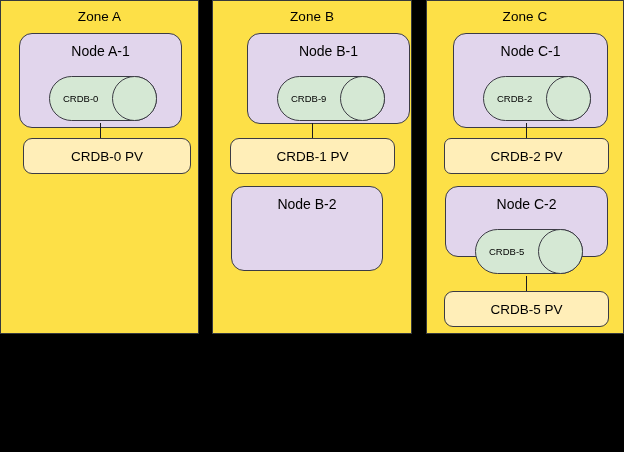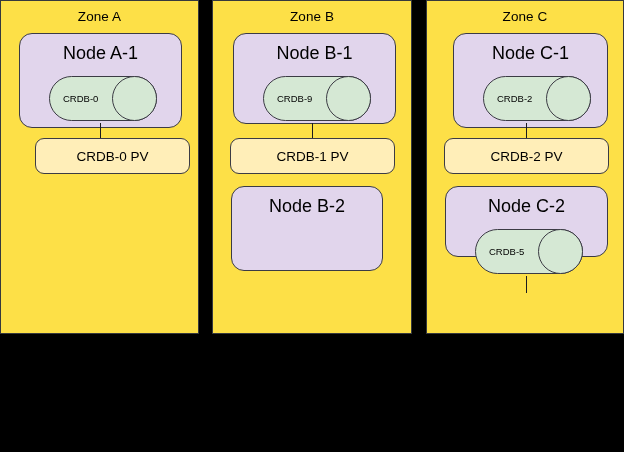--- a/index.html
+++ b/index.html
@@ -43,21 +43,21 @@
     border: 1px solid #3b3b44;
     border-radius: 13px;
     box-sizing: border-box;
   }
   .node-title {
     position: absolute;
     left: 0;
     top: 9px;
     width: 100%;
     text-align: center;
-    font-size: 18px;
+    font-size: 14px;
     color: #000000;
   }
   .cylinder {
     position: absolute;
   }
   .cyl-body {
     position: absolute;
     left: 0;
     top: 0;
     width: 100%;
@@ -119,29 +119,29 @@
 
       <div class="cylinder" style="left:29px; top:42px; width:108px; height:45px;text-align:center;">
         <div class="cyl-body"></div>
         <div class="cyl-cap" style="right:0px; top:0px; width:45px; height:45px;"></div>
         <div class="cyl-label">CRDB-0</div>
       </div>
     </div>
 
     <div class="connector" style="left:99px; top:122px; height:17px;"></div>
 
-    <div class="pv" style="left:34px; top:137px; width:155px; height:36px;text-align:center;">
+    <div class="pv" style="left:22px; top:137px; width:168px; height:36px;text-align:center;">
       <span>CRDB-0 PV</span>
     </div>
   </div>
 
   <div class="zone" style="left:212px; top:0px; width:200px; height:334px;">
     <div class="zone-title">Zone B</div>
 
-    <div class="node" style="left:20px; top:32px; width:163px; height:91px;">
+    <div class="node" style="left:34px; top:32px; width:163px; height:91px;">
       <div class="node-title">Node B-1</div>
 
       <div class="cylinder" style="left:29px; top:42px; width:108px; height:45px;">
         <div class="cyl-body"></div>
         <div class="cyl-cap" style="right:0px; top:0px; width:45px; height:45px;"></div>
         <div class="cyl-label">CRDB-9</div>
       </div>
     </div>
 
     <div class="connector" style="left:99px; top:122px; height:17px;"></div>
@@ -163,31 +163,34 @@
 
       <div class="cylinder" style="left:29px; top:42px; width:108px; height:45px;">
         <div class="cyl-body"></div>
         <div class="cyl-cap" style="right:0px; top:0px; width:45px; height:45px;"></div>
         <div class="cyl-label">CRDB-2</div>
       </div>
     </div>
 
     <div class="connector" style="left:99px; top:122px; height:17px;"></div>
 
-    <div class="pv" style="left:17px; top:137px; width:165px; height:36px;">
+    <div class="pv" style="left:17px; top:137px; width:165px; height:36px;border-radius:7px;">
       <span>CRDB-2 PV</span>
     </div>
 
     <div class="node" style="left:18px; top:185px; width:163px; height:71px;">
       <div class="node-title">Node C-2</div>
 
       <div class="cylinder" style="left:29px; top:42px; width:108px; height:45px;">
         <div class="cyl-body"></div>
         <div class="cyl-cap" style="right:0px; top:0px; width:45px; height:45px;"></div>
         <div class="cyl-label">CRDB-5</div>
       </div>
     </div>
 
     <div class="connector" style="left:99px; top:275px; height:17px;"></div>
 
+    <div class="pv" style="left:17px; top:290px; width:165px; height:36px;">
+      <span>CRDB-5 PV</span>
+    </div>
   </div>
 
 </div>
 
 </body></html>

